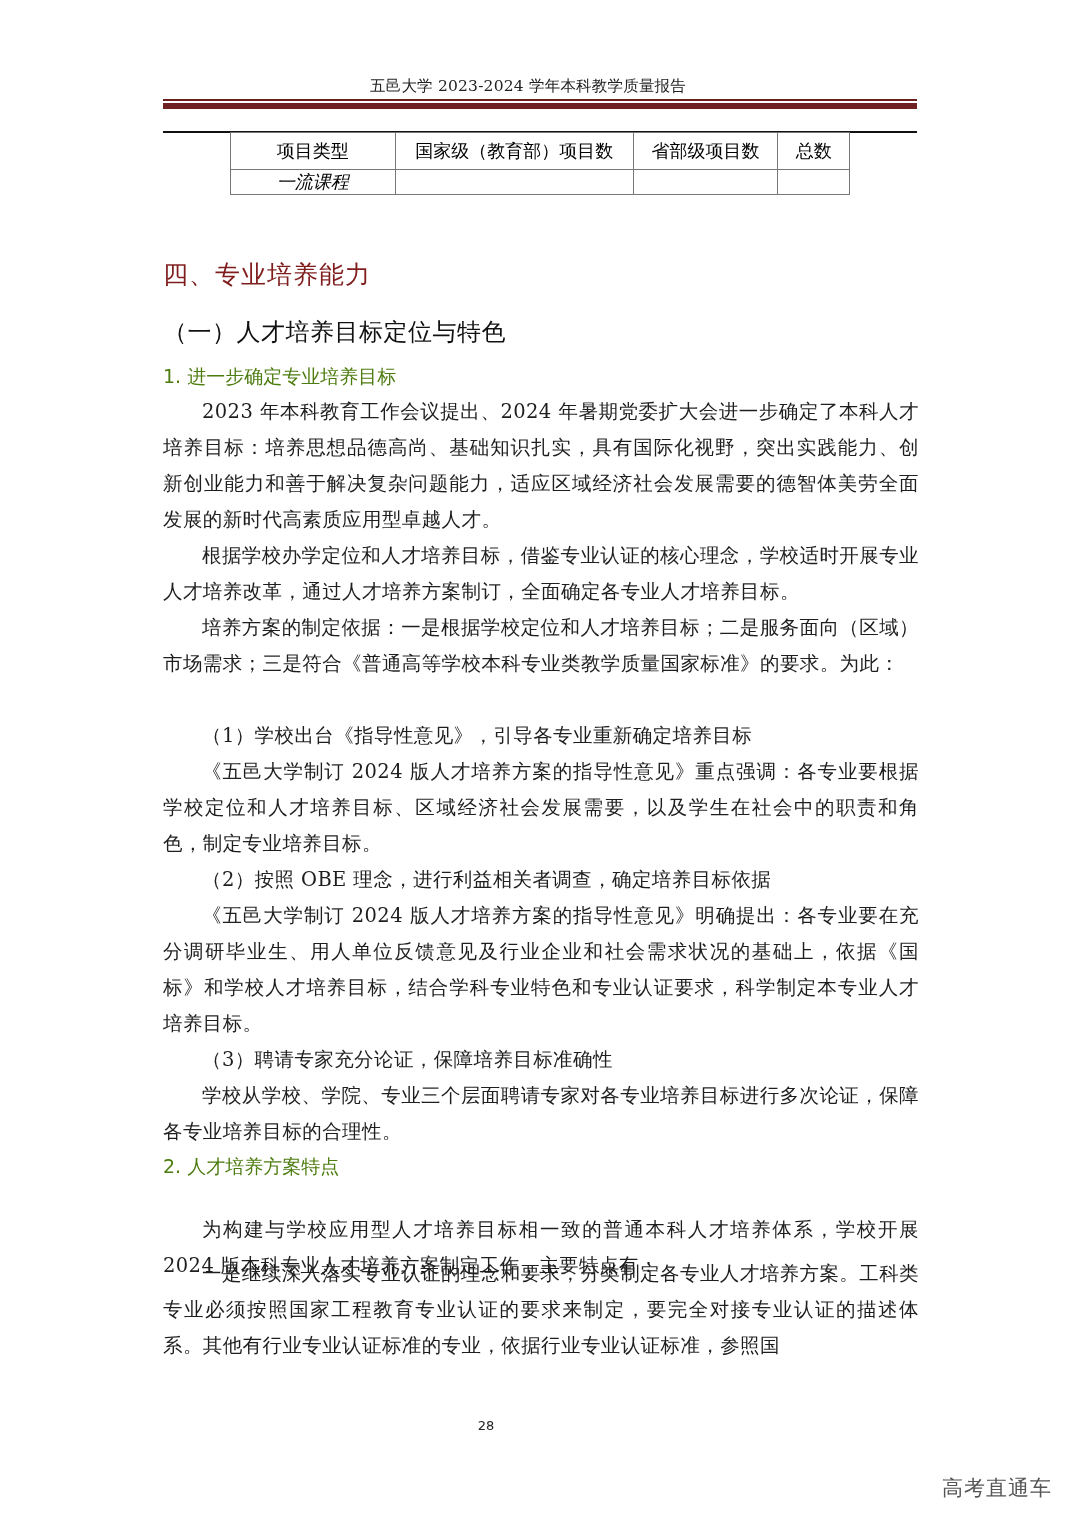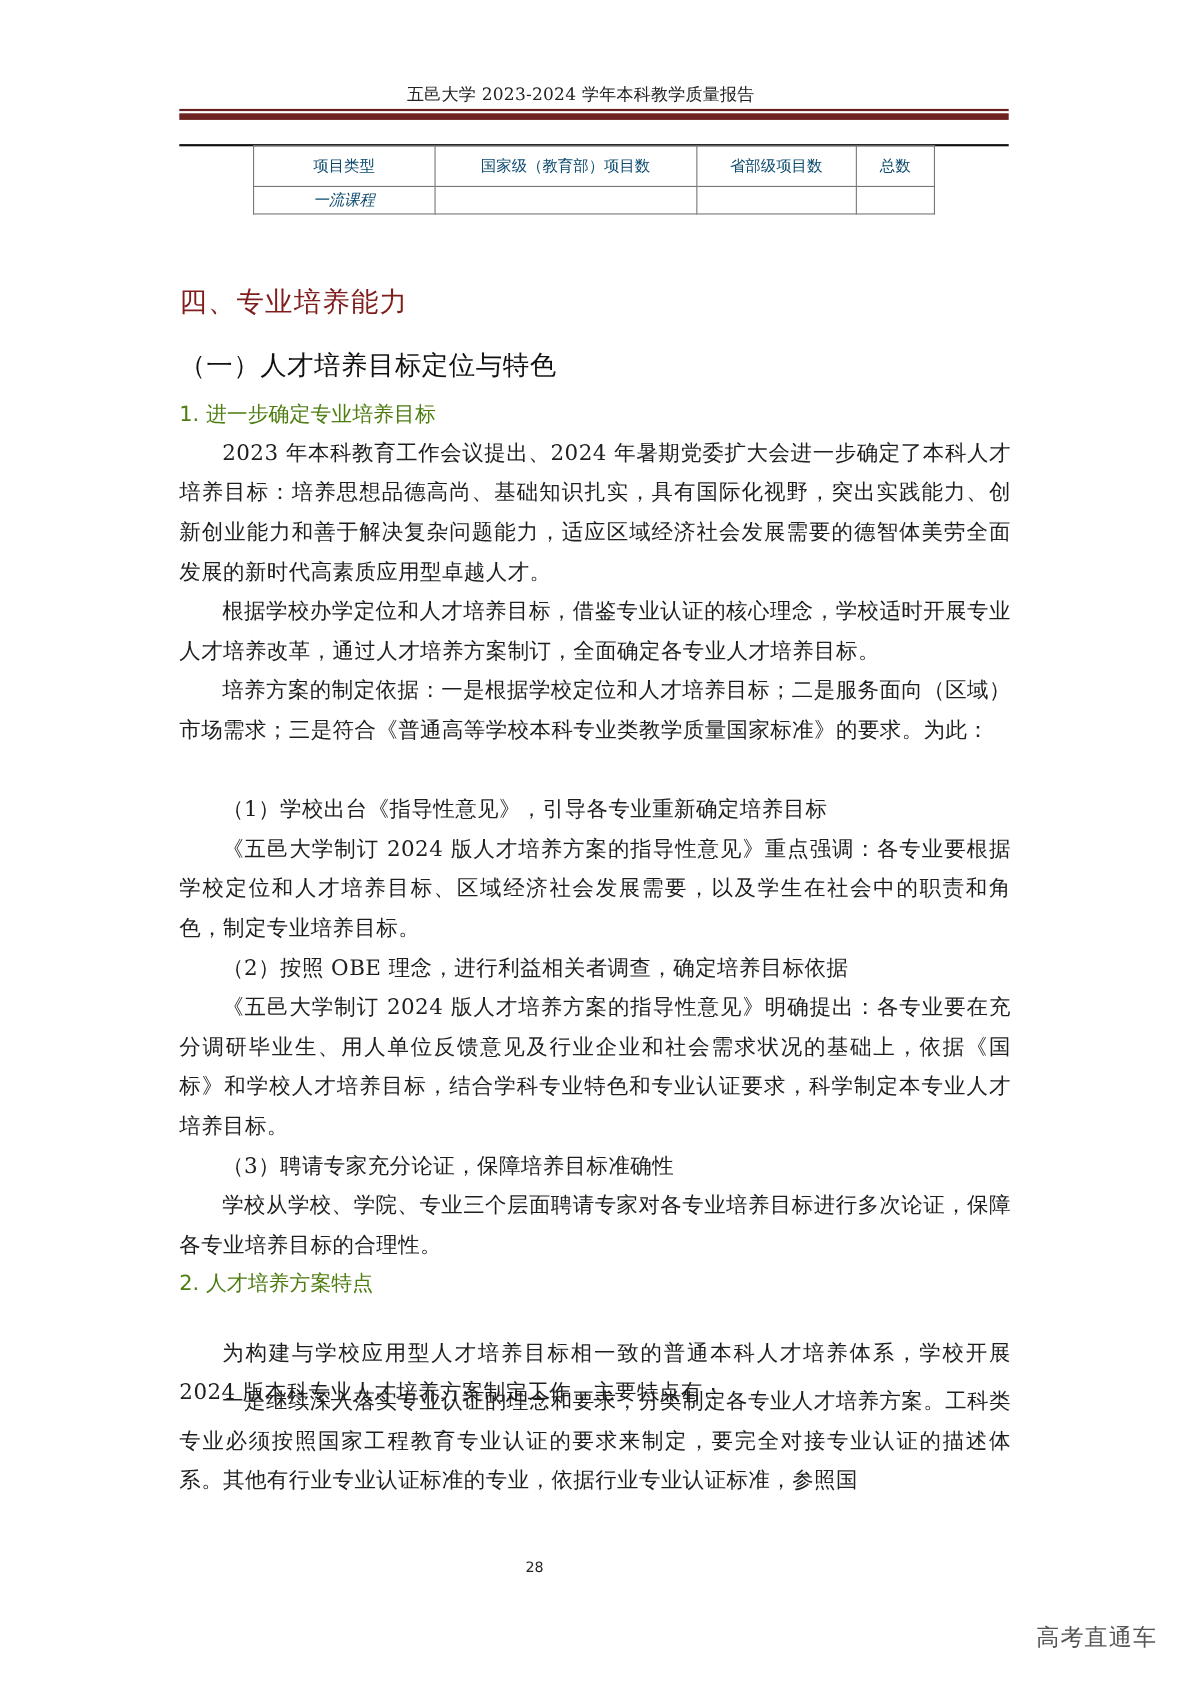--- a/index.html
+++ b/index.html
@@ -50,22 +50,22 @@
       height: 2px;
       background: #111;
     }
     table.projects {
       position: absolute;
       left: 230px;
       top: 132px;
       width: 620px;
       border-collapse: collapse;
       font-family: "DejaVu Serif", "Liberation Serif", serif;
-      font-size: 14px;
-      color: #0c4a6e;
+      font-size: 18px;
+      color: #000000;
     }
     table.projects td, table.projects th {
       border: 1.5px solid #777;
       text-align: center;
       font-weight: normal;
       padding: 0;
       line-height: 1;
     }
     table.projects tr.head td { height: 36px; }
     table.projects tr.r1 td { height: 24px; font-style: italic; }

